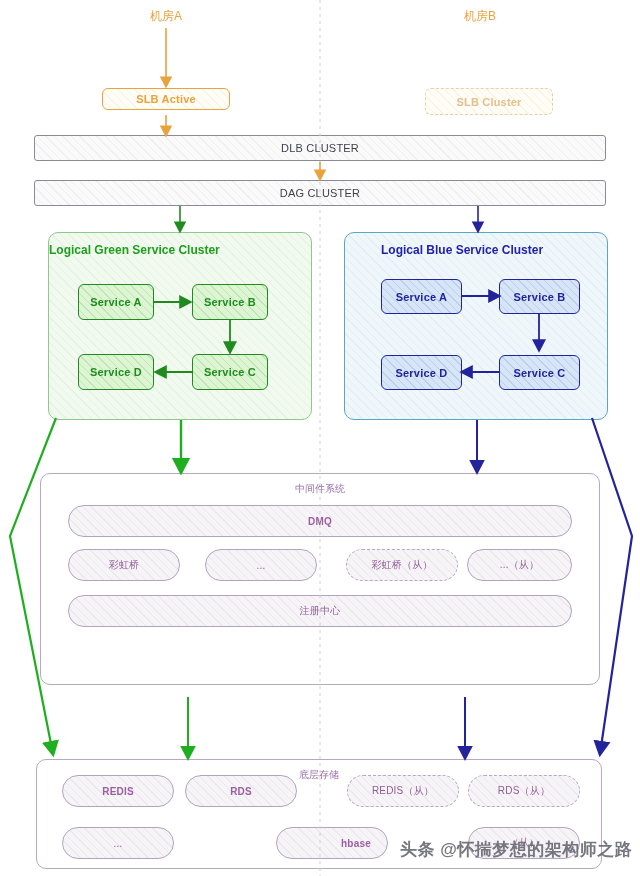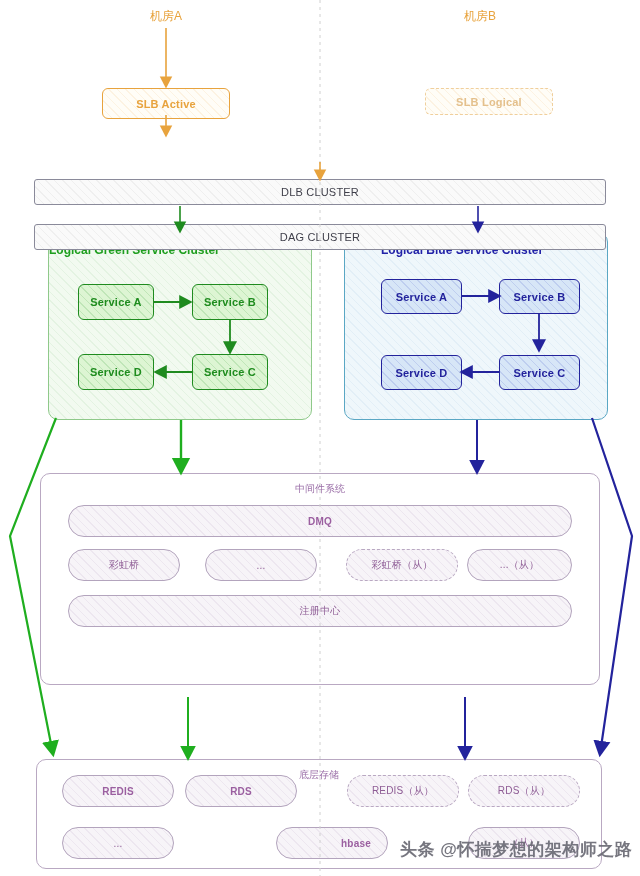--- a/index.html
+++ b/index.html
@@ -21,21 +21,21 @@
     position:absolute;
     display:flex; align-items:center; justify-content:center;
     border-radius:6px;
     font-size:11px; font-weight:bold;
     letter-spacing:.2px;
     text-align:center;
     z-index:3;
   }
 
   
-  .hatch-gray  { background-image:repeating-linear-gradient(45deg, rgba(0,0,0,.045) 0 1px, transparent 1px 6px); background-color:#fafafa;margin-top:44px; }
+  .hatch-gray  { background-image:repeating-linear-gradient(45deg, rgba(0,0,0,.045) 0 1px, transparent 1px 6px); background-color:#fafafa; }
   .hatch-orange{ background-image:repeating-linear-gradient(45deg, rgba(230,150,40,.10) 0 1px, transparent 1px 6px); background-color:#fffdf7; }
   .hatch-green { background-image:repeating-linear-gradient(45deg, rgba(40,150,40,.16) 0 1px, transparent 1px 6px); background-color:#ddf5d3; }
   .hatch-green-lite{ background-image:repeating-linear-gradient(45deg, rgba(40,150,40,.07) 0 1px, transparent 1px 6px); background-color:#f2faf0; }
   .hatch-blue  { background-image:repeating-linear-gradient(45deg, rgba(40,60,190,.14) 0 1px, transparent 1px 6px); background-color:#d7e6f7; }
   .hatch-blue-lite{ background-image:repeating-linear-gradient(45deg, rgba(60,130,190,.07) 0 1px, transparent 1px 6px); background-color:#eff7fb; }
   .hatch-purple{ background-image:repeating-linear-gradient(45deg, rgba(130,90,150,.085) 0 1px, transparent 1px 6px); background-color:#f7f4f8; }
 
   
   .dc-label {
     position:absolute; font-size:12px; color:#e8a33d; font-weight:normal;
@@ -149,22 +149,22 @@
     <line x1="465" y1="697" x2="465" y2="758" stroke="#23239c" stroke-width="2.0" marker-end="url(#ah-blue)"></line>
 
     <polyline points="56,418 10,536 53,754" fill="none" stroke="#1fae1f" stroke-width="2.2" marker-end="url(#ah-green)"></polyline>
 
     <polyline points="592,418 632,536 600,754" fill="none" stroke="#23239c" stroke-width="2.2" marker-end="url(#ah-blue)"></polyline>
   </svg>
 
   <div class="dc-label" style="left:126px;top:8px;width:80px;">机房A</div>
   <div class="dc-label" style="left:440px;top:8px;width:80px;">机房B</div>
 
-  <div class="node slb-active hatch-orange" style="left:102px;top:88px;width:128px;height:31px;text-align:right;">SLB Active</div>
-  <div class="node slb-standby hatch-orange" style="left:425px;top:88px;width:128px;height:27px;">SLB Logical</div>
+  <div class="node slb-active hatch-orange" style="left:102px;top:88px;width:128px;height:22px;text-align:right;">SLB Active</div>
+  <div class="node slb-standby hatch-orange" style="left:425px;top:88px;width:128px;height:27px;">SLB Cluster</div>
 
   <div class="node cluster-bar hatch-gray" style="left:34px;top:135px;width:572px;height:26px;">DLB CLUSTER</div>
   <div class="node cluster-bar hatch-gray" style="left:34px;top:180px;width:572px;height:26px;">DAG CLUSTER</div>
 
   <div class="lg-cluster green hatch-green-lite" style="left:48px;top:232px;width:264px;height:188px;">
     <div class="lg-title green">Logical Green Service Cluster</div>
   </div>
   <div class="node svc green hatch-green" style="left:78px;top:284px;width:76px;height:36px;">Service A</div>
   <div class="node svc green hatch-green" style="left:192px;top:284px;width:76px;height:36px;">Service B</div>
   <div class="node svc green hatch-green" style="left:78px;top:354px;width:76px;height:36px;">Service D</div>

